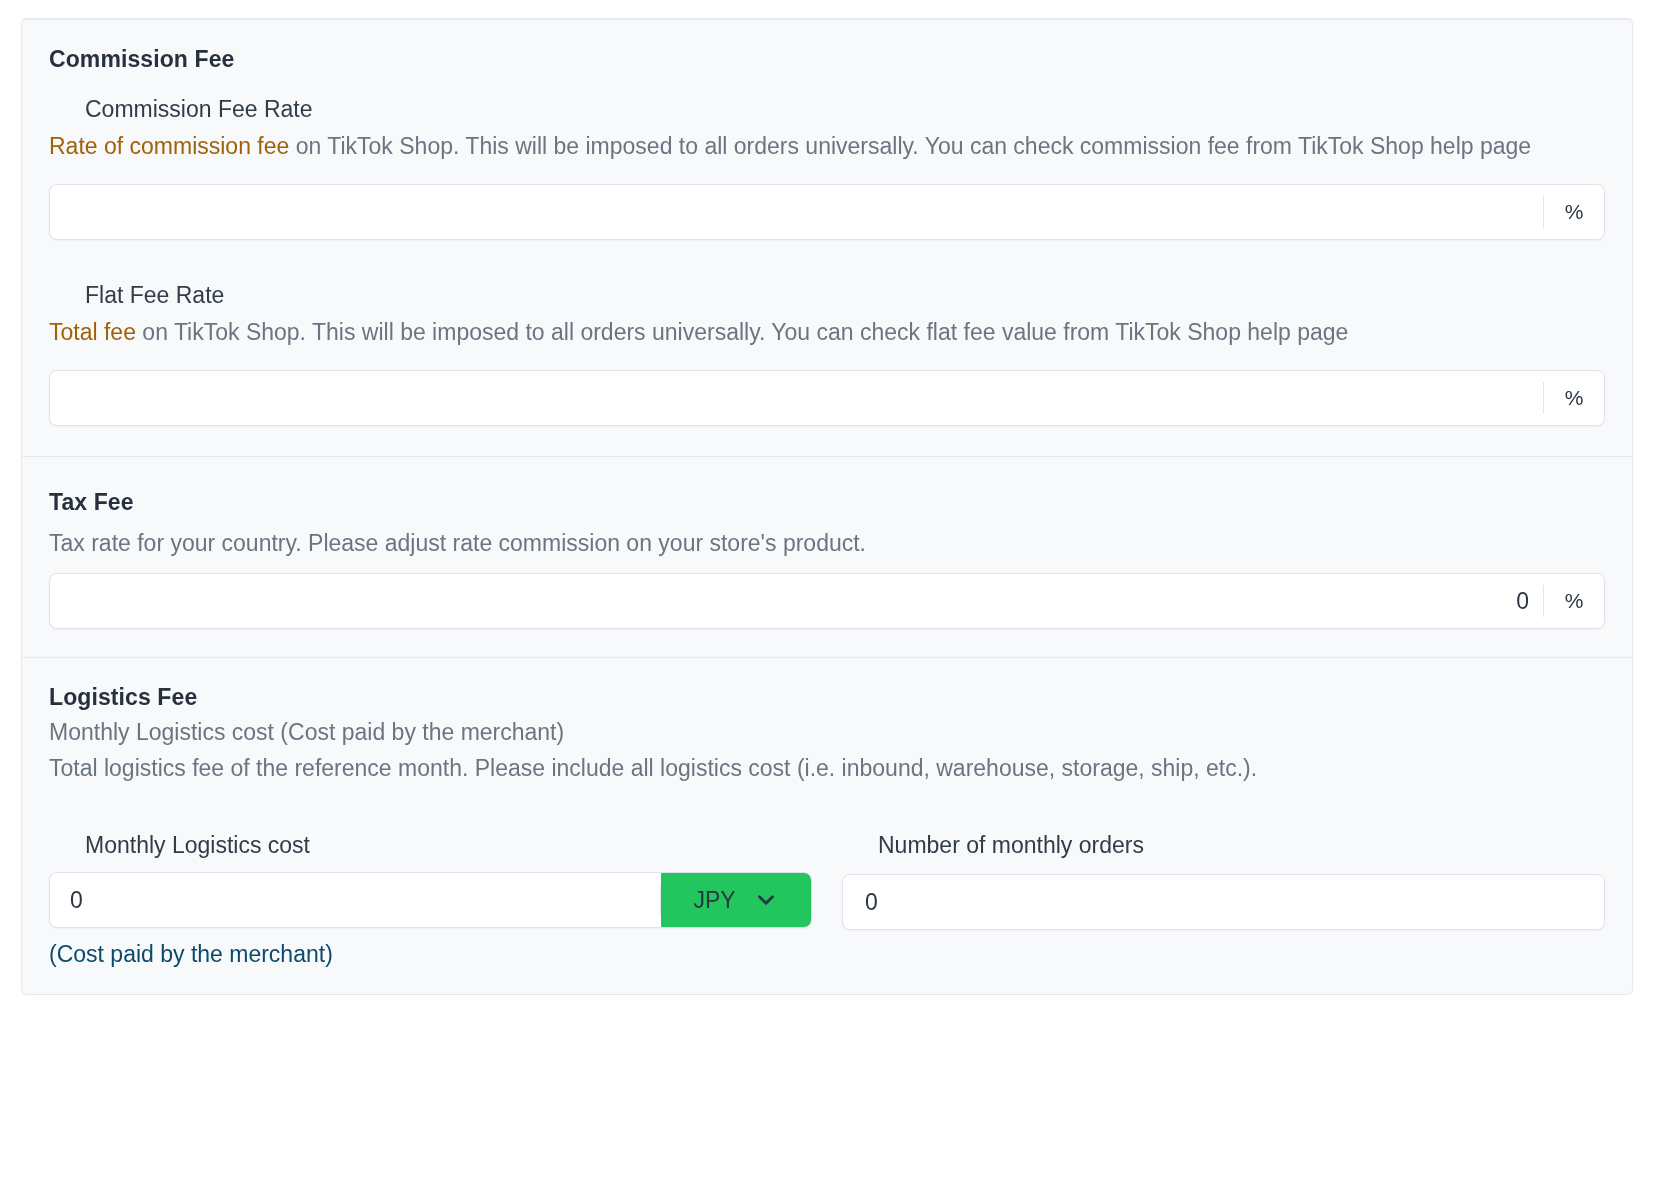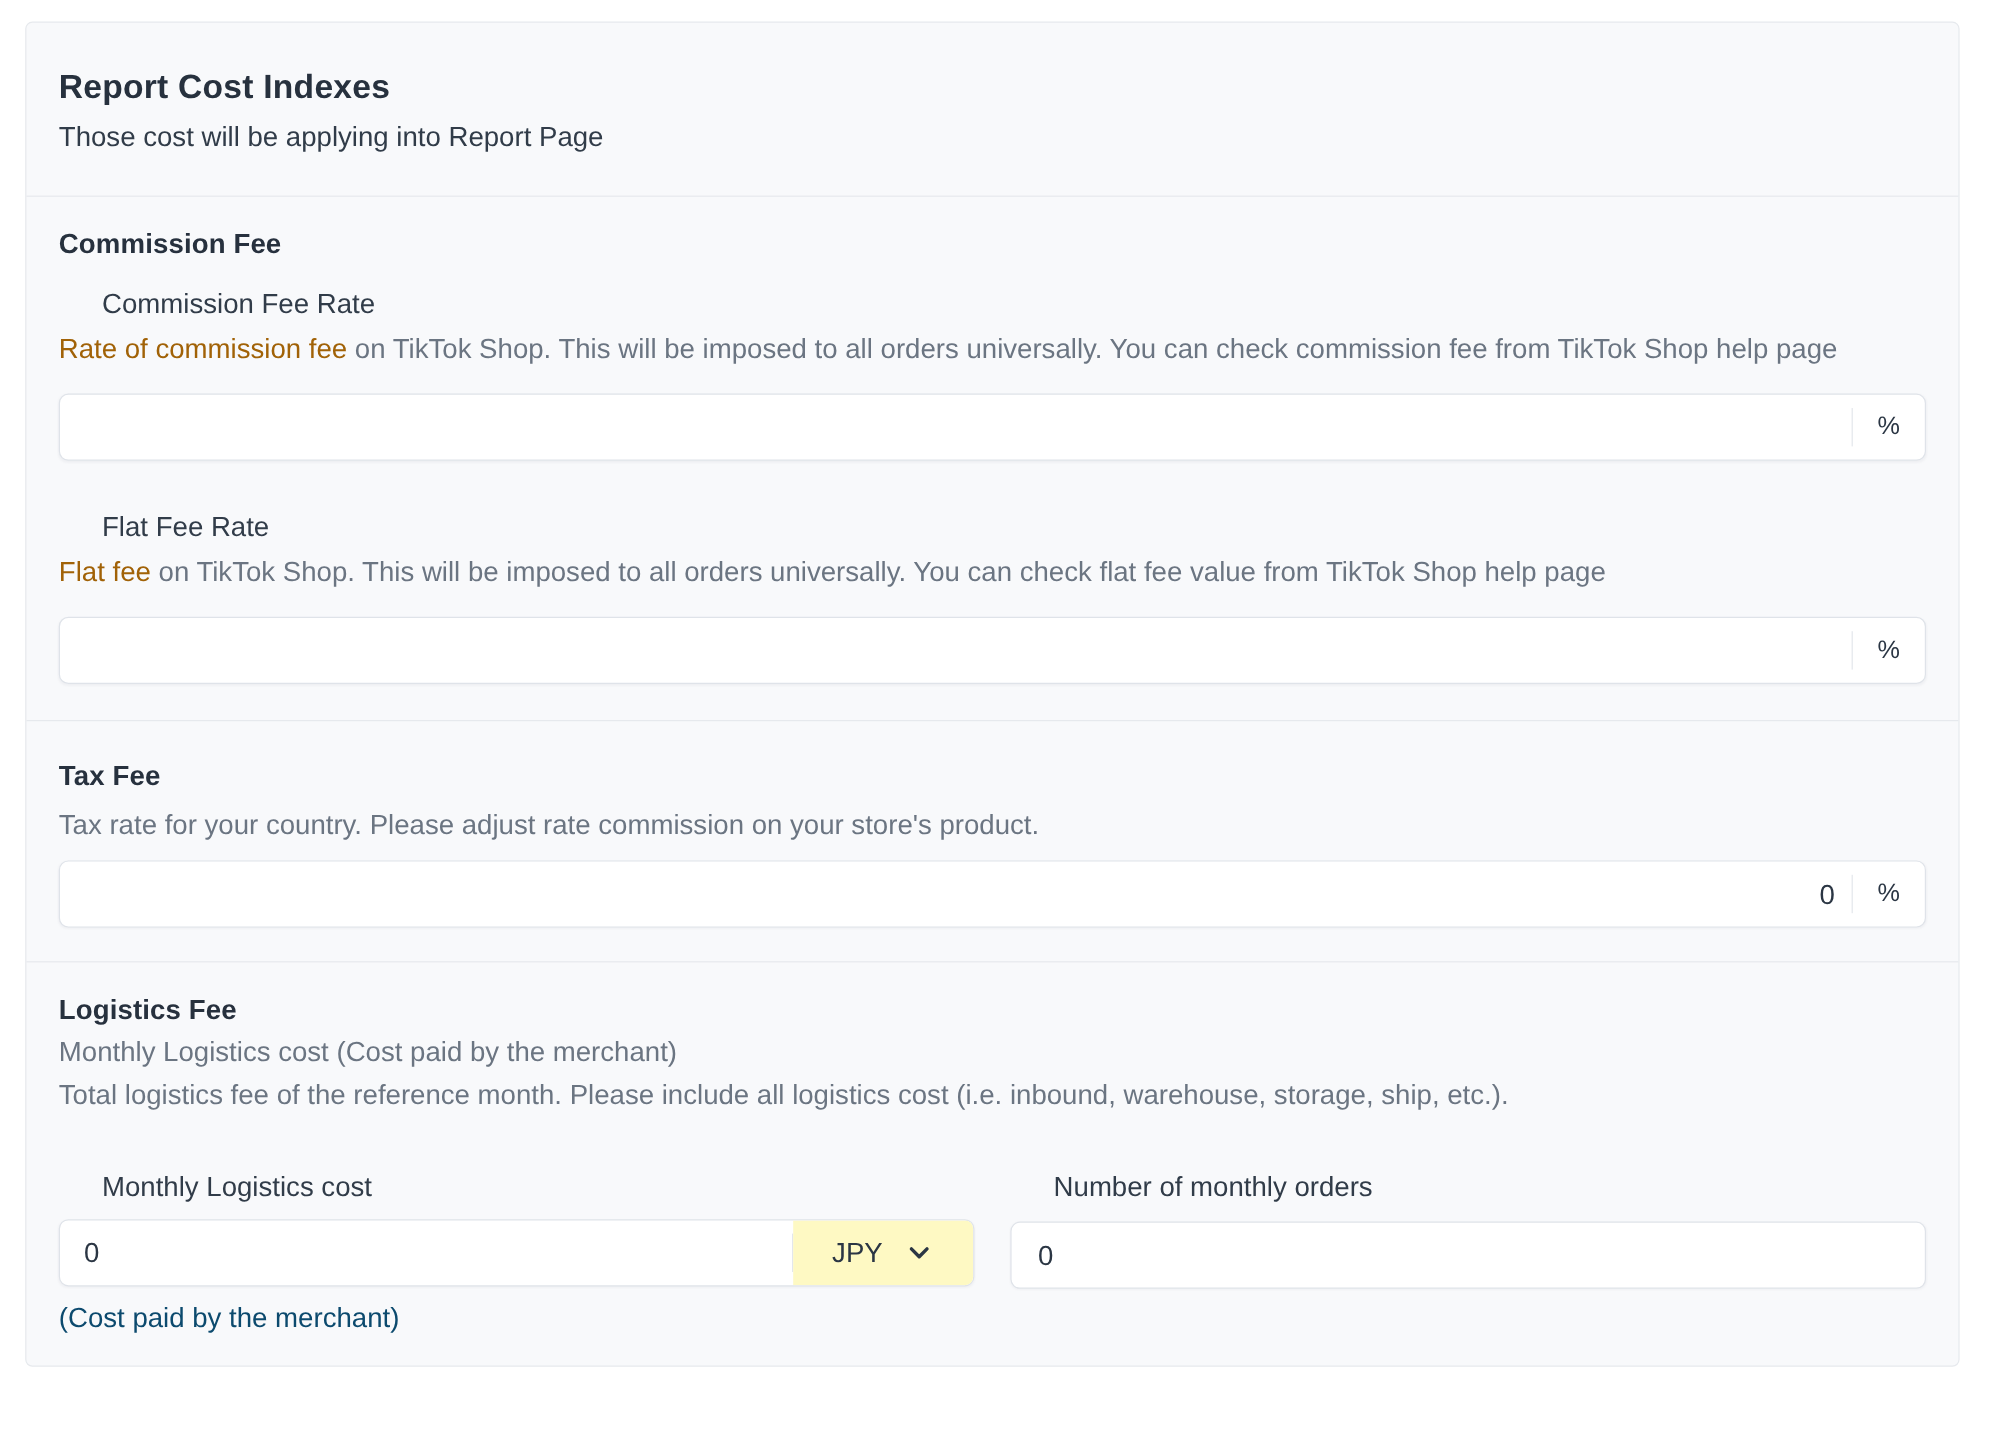--- a/index.html
+++ b/index.html
@@ -80,21 +80,21 @@
     font-size: 21px;
     color: #2b3644;
   }
 
   .addon-currency {
     width: 150px;
     display: flex;
     align-items: center;
     justify-content: center;
     gap: 17px;
-    background: #fef9c3;
+    background: #22c55e;
     border: none;
     font-family: inherit;
     font-size: 23px;
     color: #2b3644;
     cursor: pointer;
   }
   .addon-currency svg { display: block; }
 
   .logistics-grid {
     display: grid;
@@ -119,41 +119,37 @@
     box-shadow: 0 1px 2px rgba(16,24,40,0.04);
   }
 
   .field-caption { font-size: 23px; line-height: 36px; color: #0c4a6e; margin-top: 8px; }
 </style>
 </head>
 <body>
 
 <section class="card">
 
-  <div class="card-header">
-    <h1 class="page-title">Report Cost Indexes</h1>
-    <p class="page-subtitle">Those cost will be applying into Report Page</p>
-  </div>
 
   <div class="card-section section-commission">
     <h2 class="section-heading">Commission Fee</h2>
 
     <div class="field">
       <div class="field-label">Commission Fee Rate</div>
       <p class="field-desc"><a href="#">Rate of commission fee</a> <span>on TikTok Shop. This will be imposed to all orders universally. You can check commission fee from TikTok Shop help page</span></p>
       <div class="input-group">
         <input type="text" class="align-right" value="" style="">
         <span class="group-sep"></span>
         <span class="addon-pct">%</span>
       </div>
     </div>
 
     <div class="field">
       <div class="field-label">Flat Fee Rate</div>
-      <p class="field-desc"><a href="#">Flat fee</a> <span>on TikTok Shop. This will be imposed to all orders universally. You can check flat fee value from TikTok Shop help page</span></p>
+      <p class="field-desc"><a href="#">Total fee</a> <span>on TikTok Shop. This will be imposed to all orders universally. You can check flat fee value from TikTok Shop help page</span></p>
       <div class="input-group">
         <input type="text" class="align-right" value="" style="">
         <span class="group-sep"></span>
         <span class="addon-pct">%</span>
       </div>
     </div>
   </div>
 
   <div class="card-section section-tax">
     <h2 class="section-heading">Tax Fee</h2>

